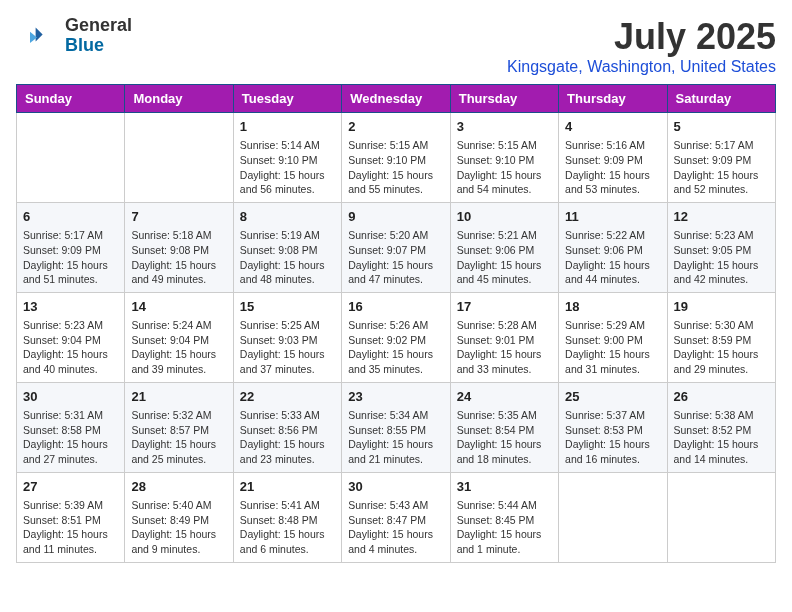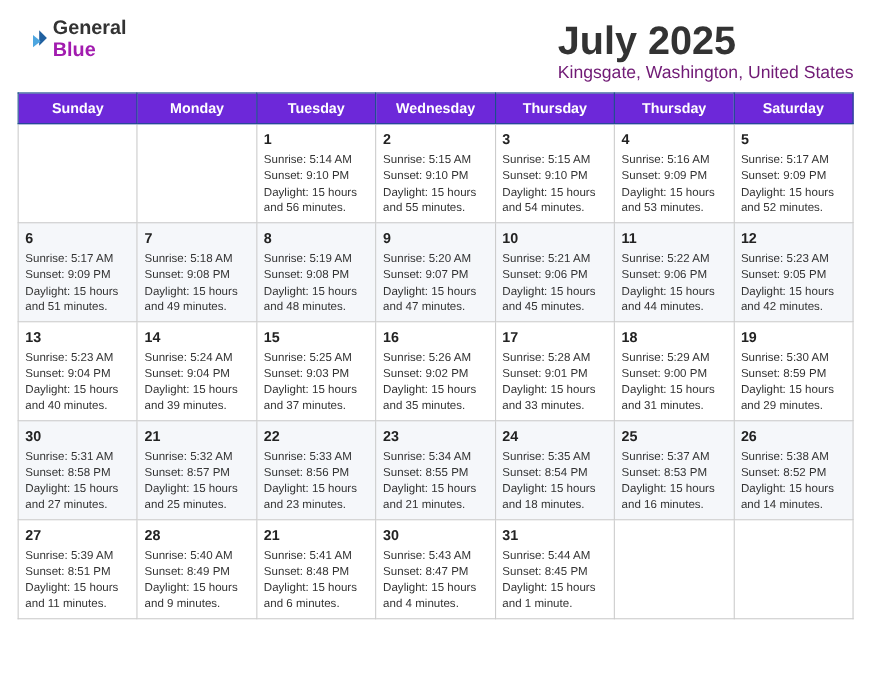--- a/index.html
+++ b/index.html
@@ -12,53 +12,54 @@
     }
     .header {
       display: flex;
       justify-content: space-between;
       align-items: flex-start;
       margin-bottom: 8px;
     }
     .logo {
       display: flex;
       align-items: center;
-      gap: 4px;
+      gap: 21px;
     }
     .logo-text {
       font-size: 18px;
       font-weight: bold;
       line-height: 1.1;
     }
     .logo-general { color: #333; }
-    .logo-blue { color: #a21caf; }
+    .logo-blue { color: #0369a1; }
     .logo-icon {
       width: 28px;
       height: 28px;
     }
     .title-block {
+      text-align: right;
     }
     .month-title {
       font-size: 36px;
       font-weight: bold;
       color: #333;
     }
     .location-title {
       font-size: 16px;
-      color: #701a75;
+      color: #1d4ed8;
     }
     .calendar {
       width: 100%;
       border-collapse: collapse;
       border: 1px solid #ccc;
     }
     .calendar th {
-      background-color: #6d28d9;
+      background-color: #a21caf;
       color: #fff;
-      text-align: center;
+      text-align: left;
       padding: 6px 8px;
       font-size: 13px;
       border: 1px solid #1a4f8a;
     }
     .calendar td {
       vertical-align: top;
       padding: 5px 6px;
       border: 1px solid #ccc;
       width: calc(100% / 7);
       font-size: 11px;

